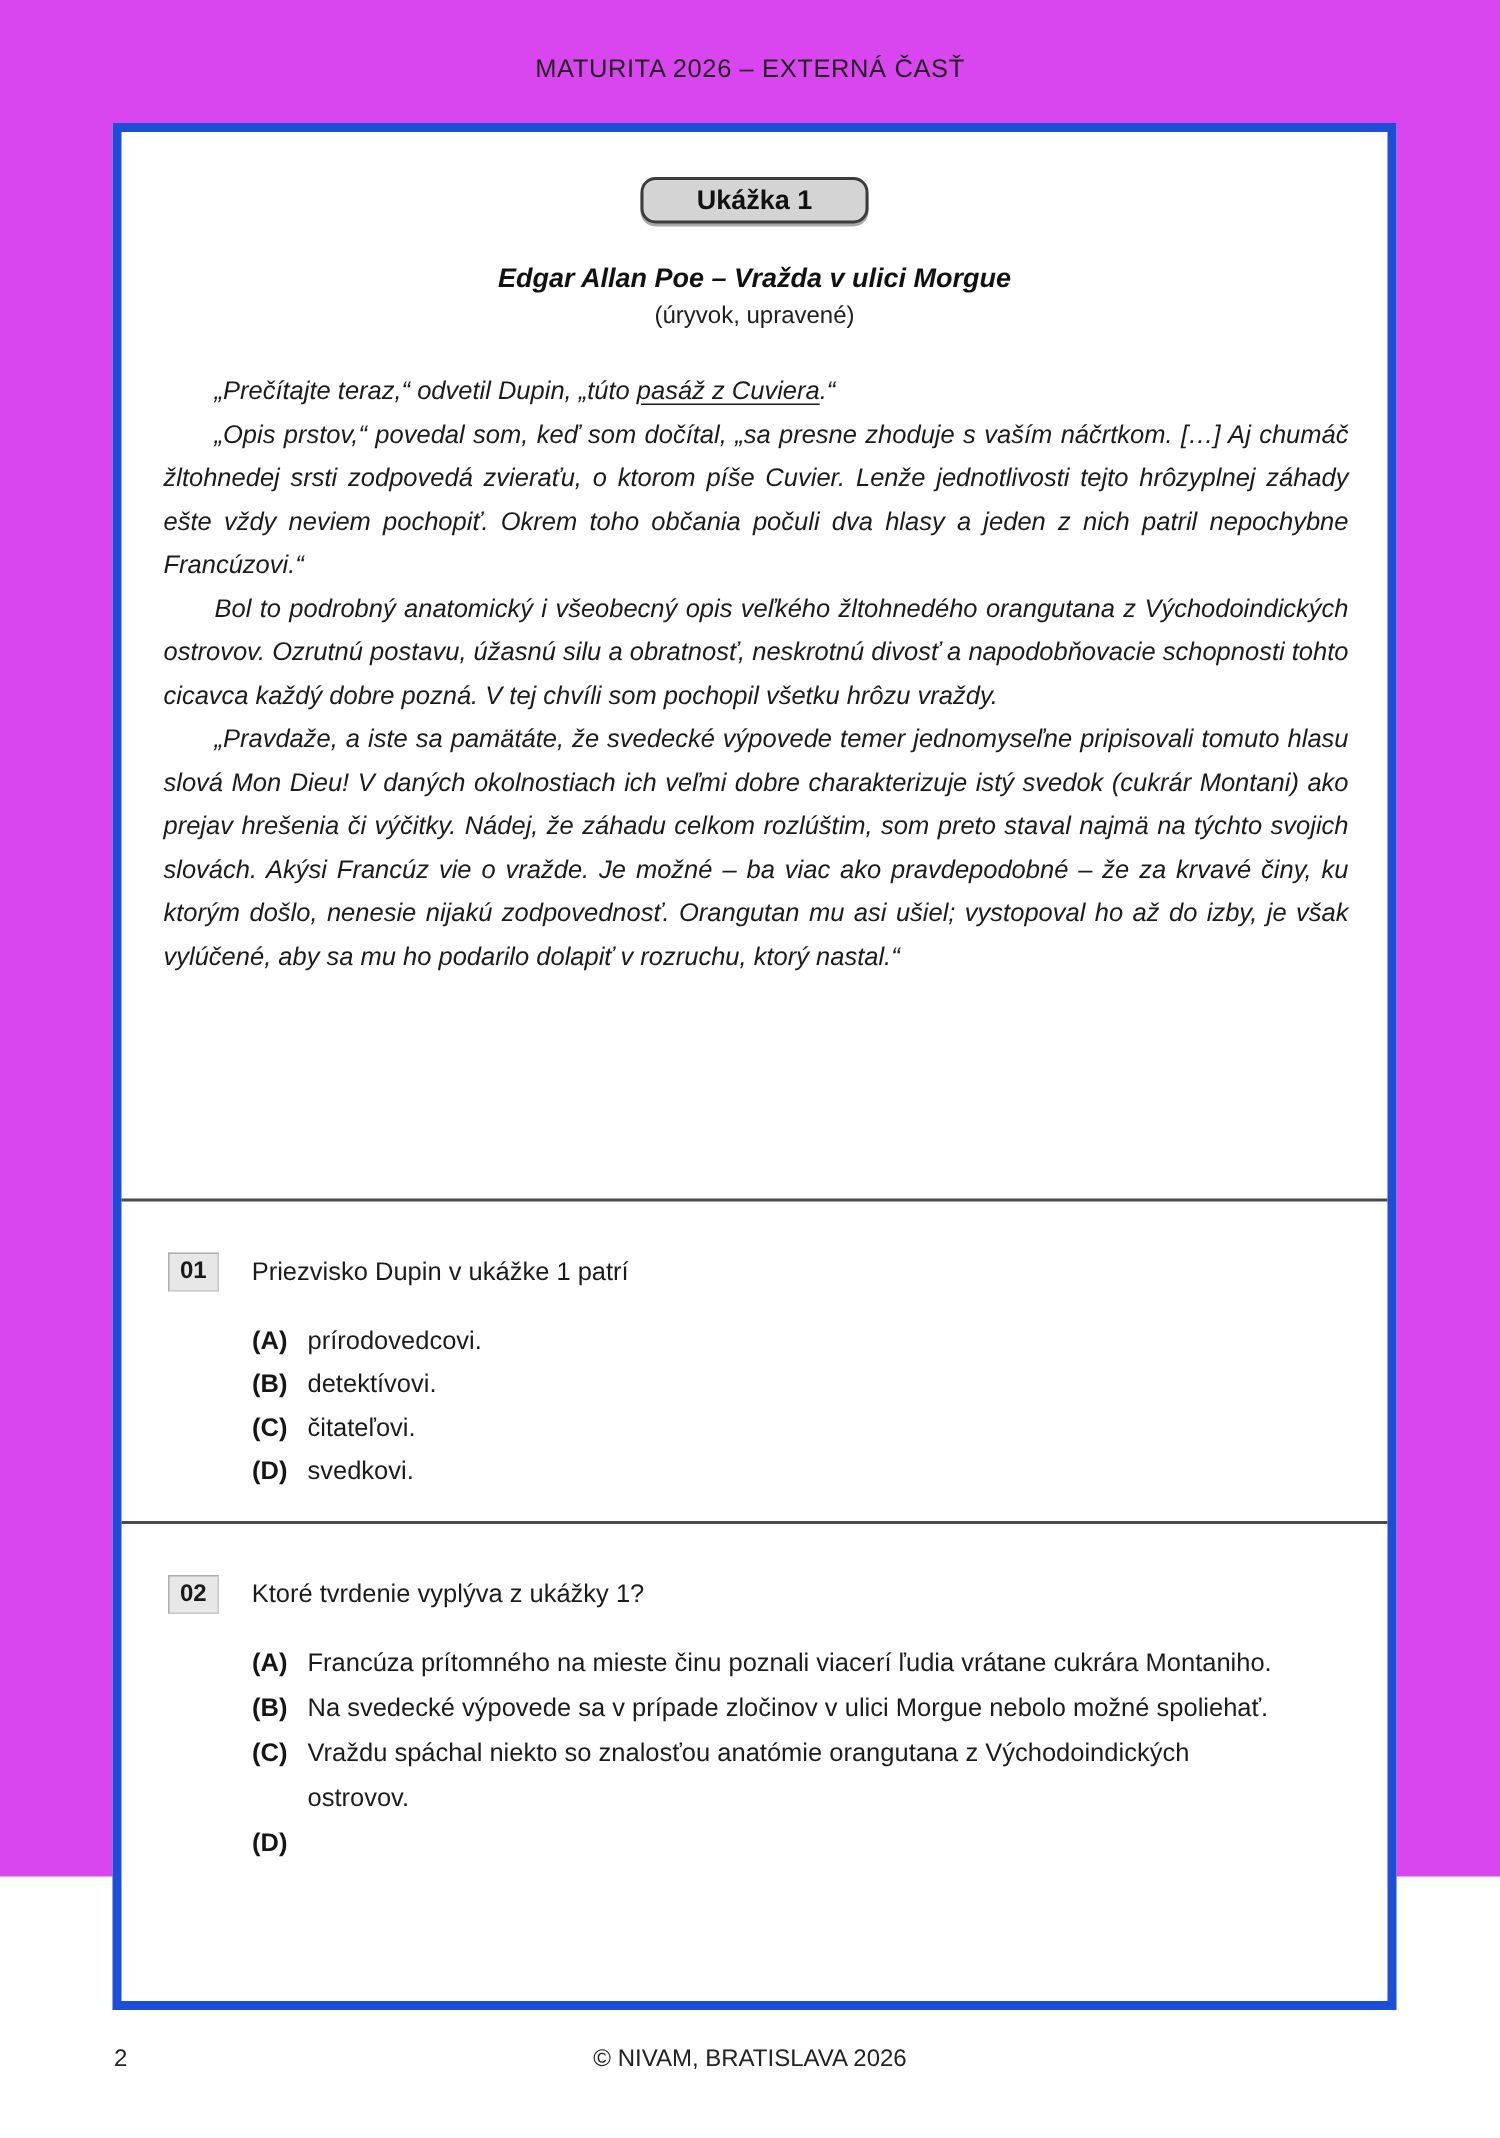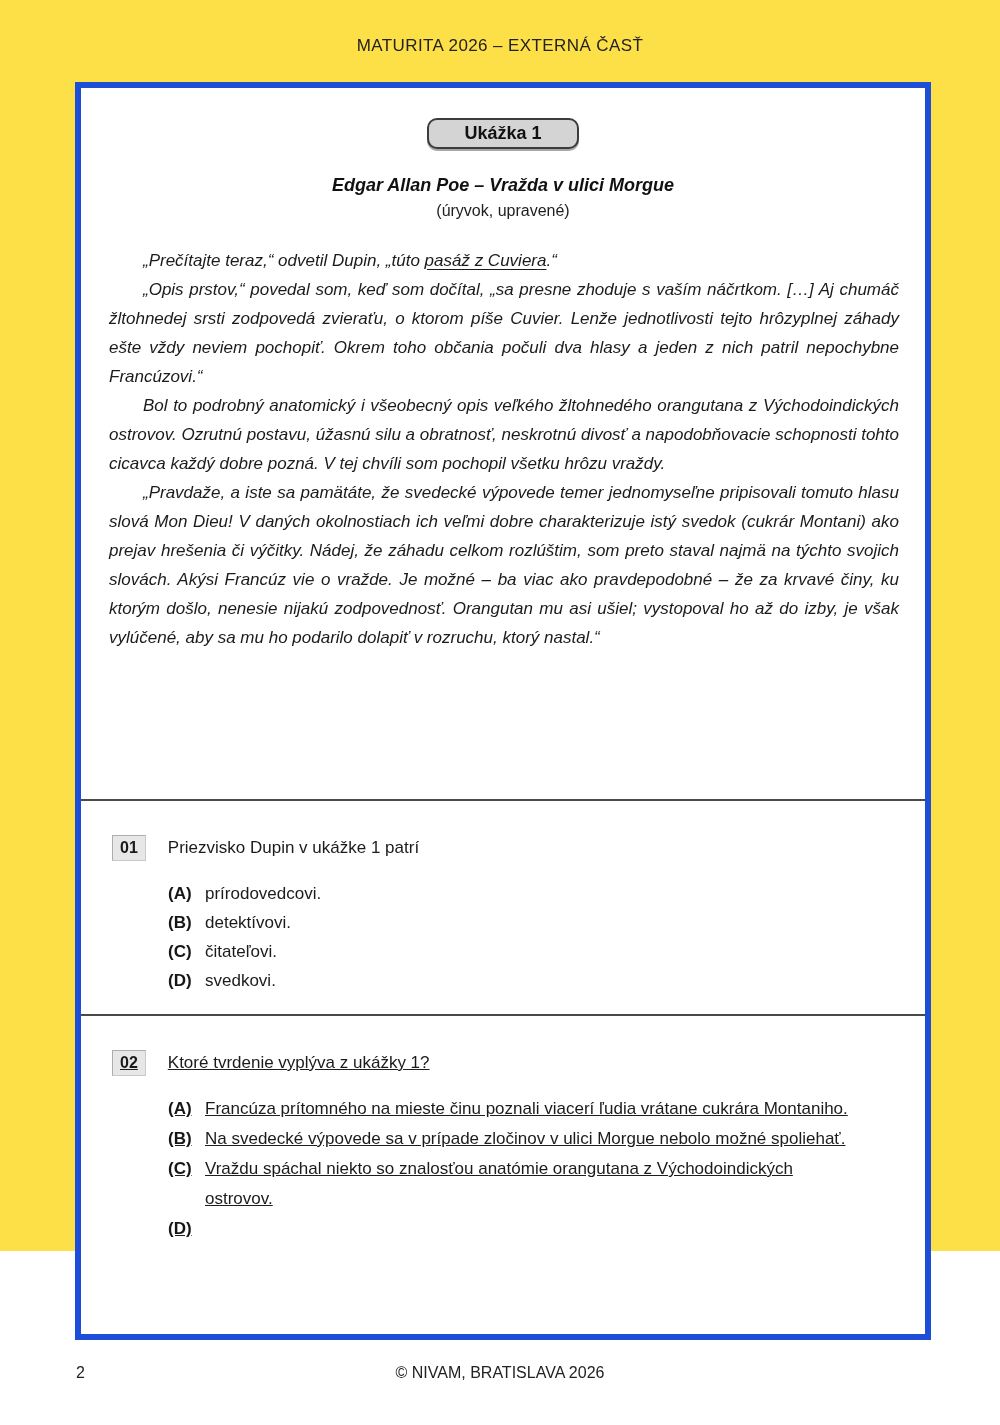--- a/index.html
+++ b/index.html
@@ -4,40 +4,40 @@
 <style>
   * { margin: 0; padding: 0; box-sizing: border-box; }
   html, body { background: #ffffff; }
   body {
     width: 1000px; height: 1425px;
     font-family: "Liberation Sans", sans-serif;
     color: #1e1e1e;
     position: relative;
     overflow: hidden;
   }
-  .page { position: relative; width: 1000px; height: 1251px; background: #fde047; }
+  .page { position: relative; width: 1000px; height: 1251px; background: #d946ef; }
 
   .doc-header {
     position: absolute; top: 36px; left: 0; width: 100%;
     text-align: center;
     font-size: 17px; letter-spacing: 0.4px;
     color: #222;
   }
 
   .exam-box {
     position: absolute; left: 75px; top: 82px;
     width: 856px; height: 1258px;
     border: 6px solid #1d4ed8;
     background: #fff;
   }
 
   .sec { width: 100%; }
   .sec-excerpt { height: 683px; border-bottom: 2px solid #4a4a4a; }
   .sec-q1 { height: 215px; border-bottom: 2px solid #4a4a4a; }
-  .sec-q2 { height: 352px; text-decoration: underline; }
+  .sec-q2 { height: 352px; }
 
   .badge {
     margin: 30px auto 0 auto;
     width: 152px; height: 31px;
     background: #d4d4d4;
     border: 2px solid #3c3c3c;
     border-radius: 10px;
     box-shadow: 0 2px 0 rgba(60,60,60,0.45);
     font-size: 18px; font-weight: bold; color: #111;
     display: flex; align-items: center; justify-content: center;

